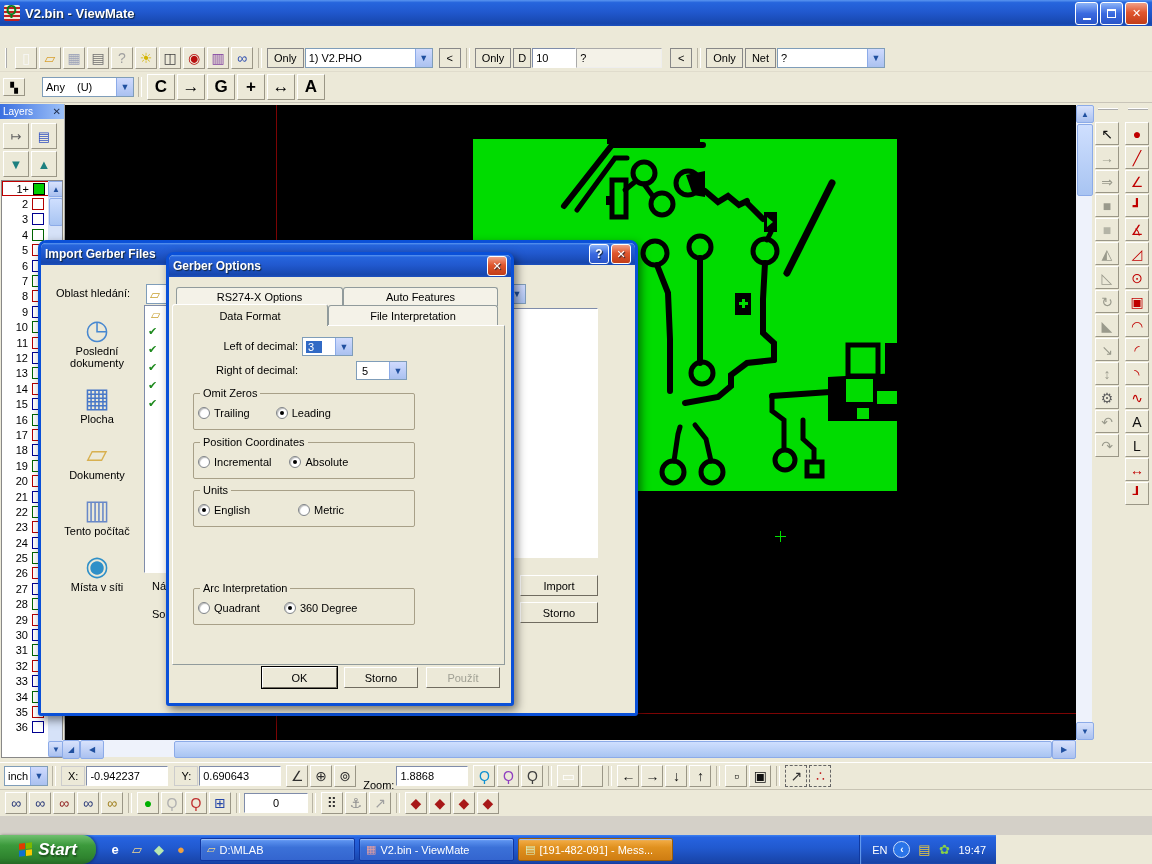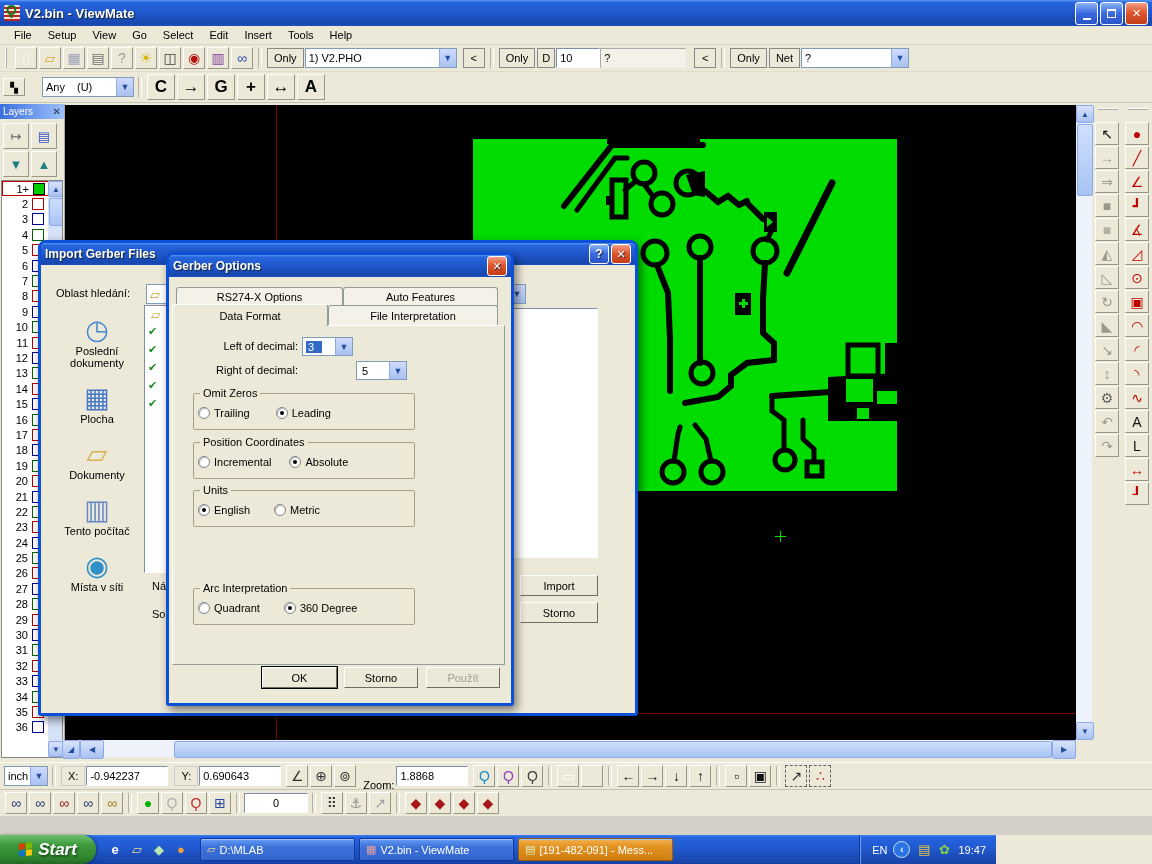--- a/index.html
+++ b/index.html
@@ -112,49 +112,38 @@
     <span class="ttl">V2.bin - ViewMate</span>
     <span class="winbtn">
         <span class="minglyph"></span>
       </span>
     <span class="winbtn">
         <span class="restglyph"></span>
       </span>
     <span class="winbtn close">✕</span>
   </div>
 
-  <div class="abs menubar">
-    <span class="menu-item">File</span>
-      <span class="menu-item">Setup</span>
-      <span class="menu-item">View</span>
-      <span class="menu-item">Go</span>
-      <span class="menu-item">Select</span>
-      <span class="menu-item">Edit</span>
-      <span class="menu-item">Insert</span>
-      <span class="menu-item">Tools</span>
-      <span class="menu-item">Help</span>
-  </div>
 
   <div class="abs tbar tbar1">
     <span class="grip"></span>
     <span style="display:inline-flex;align-items:center;">
       <span class="tb-btn raised" style="color: rgb(248, 248, 248);">▯</span>
         <span class="tb-btn raised" style="color: rgb(216, 160, 48);">▱</span>
         <span class="tb-btn raised" style="color: rgb(154, 160, 184);">▦</span>
         <span class="tb-btn raised" style="color: rgb(112, 112, 112);">▤</span>
         <span class="tb-btn raised" style="color: rgb(160, 160, 160);">?</span>
         <span class="tb-btn raised" style="color: rgb(212, 180, 0);">☀</span>
         <span class="tb-btn raised" style="color: rgb(64, 64, 64);">◫</span>
         <span class="tb-btn raised" style="color: rgb(184, 16, 16);">◉</span>
         <span class="tb-btn raised" style="color: rgb(128, 64, 160);">▥</span>
         <span class="tb-btn raised" style="color: rgb(48, 80, 176);">∞</span>
     </span>
     <span class="sep"></span>
     <span class="flatbtn">Only</span>
-    <span class="combo" style="width:152px;gap:24px;">
+    <span class="combo" style="width:128px;gap:24px;">
       <span>1) V2.PHO</span>
       <span class="arrow">▼</span>
     </span>
     <span class="flatbtn" style="width:22px;justify-content:center;margin-left:6px;">&lt;</span>
     <span class="sep"></span>
     <span class="flatbtn">Only</span>
     <span class="flatbtn" style="width:18px;justify-content:center;">D</span>
     <span class="field" style="width:44px;">10</span>
     <span class="field" style="width:86px;border-color:#aaa #eee #eee #aaa;background:#f4f2e8;">?</span>
     <span class="flatbtn" style="width:22px;justify-content:center;margin-left:8px;">&lt;</span>
@@ -600,21 +589,21 @@
               <span>Incremental</span>
             </label>
             <label class="radio-opt">
               <span class="radio-circle on"></span>
               <span>Absolute</span>
             </label>
         </div>
       </div>
       <div class="grp" style="left:24px;top:213px;">
         <span class="grp-legend">Units</span>
-        <div class="grp-opts" style="gap:24px;">
+        <div class="grp-opts" style="gap:48px;">
           <label class="radio-opt">
               <span class="radio-circle on"></span>
               <span>English</span>
             </label>
             <label class="radio-opt">
               <span class="radio-circle"></span>
               <span>Metric</span>
             </label>
         </div>
       </div>

